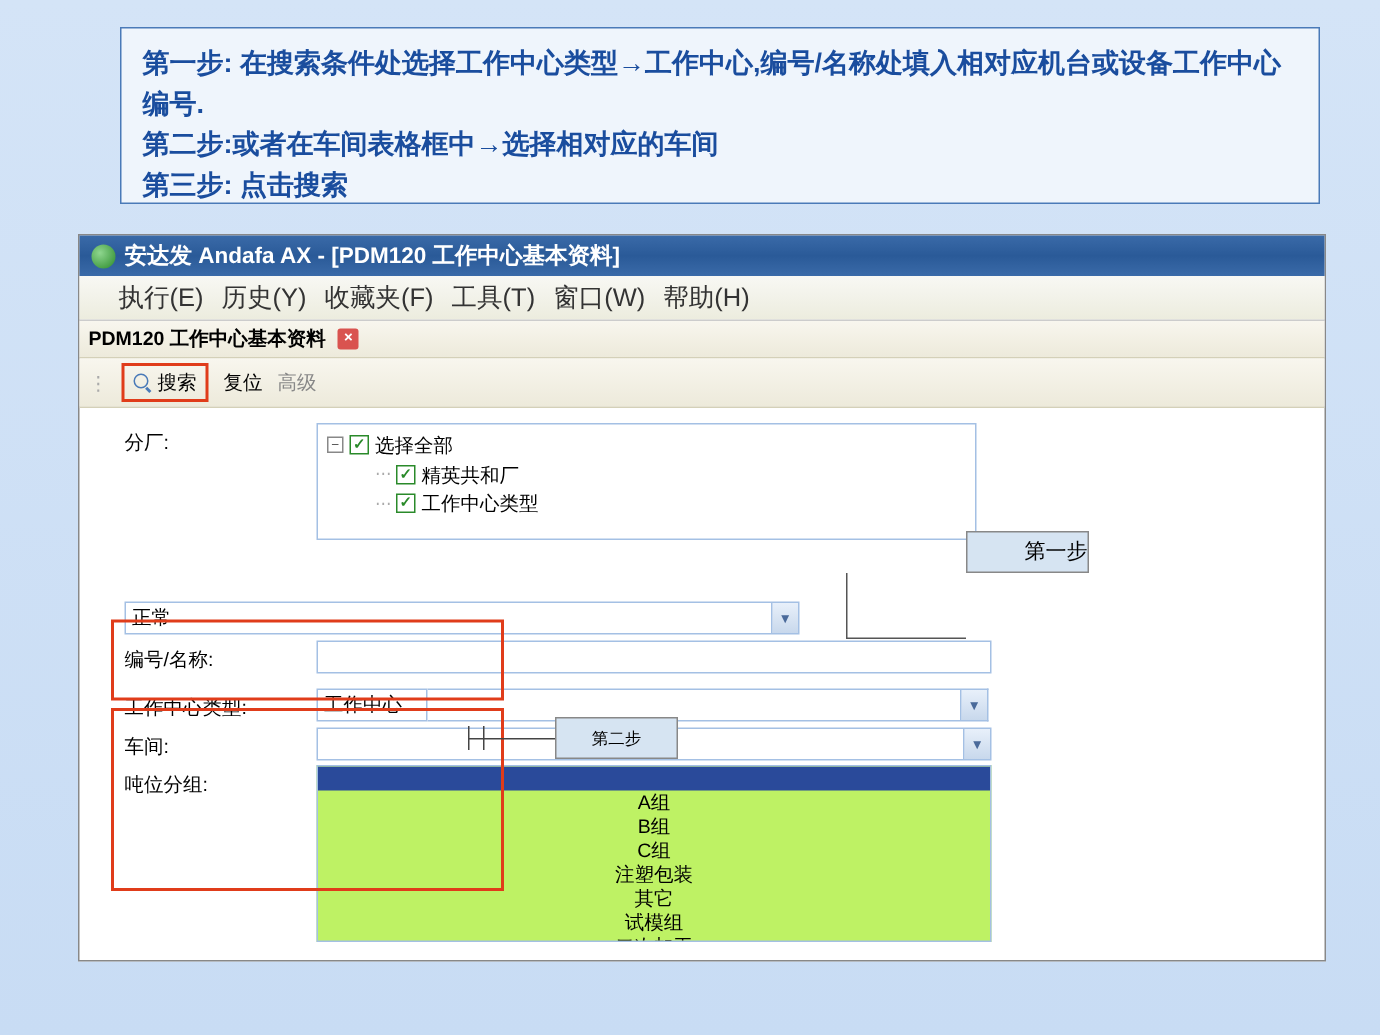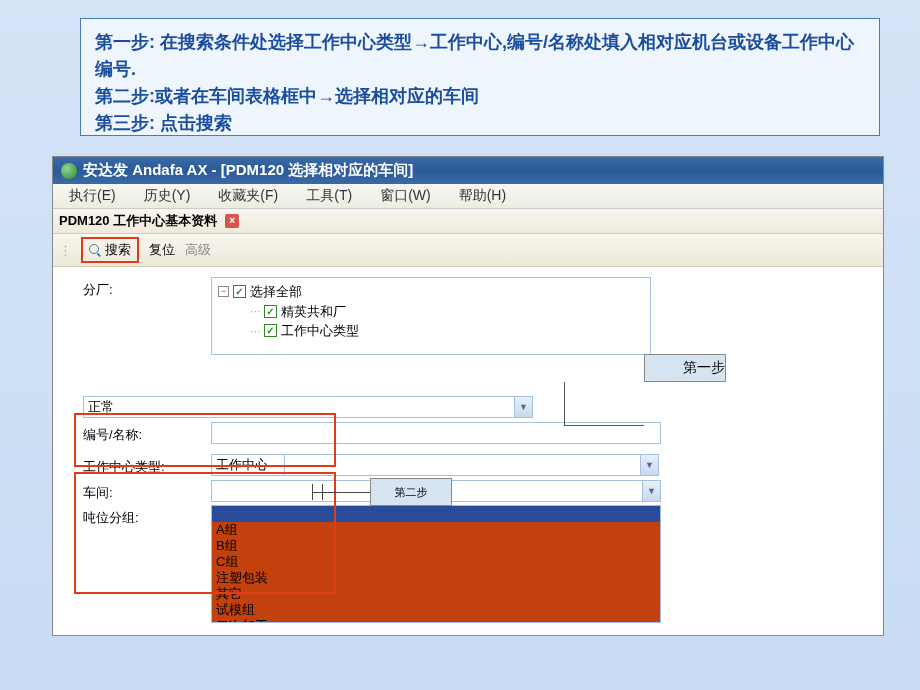--- a/index.html
+++ b/index.html
@@ -47,24 +47,24 @@
     }
     .titlebar .globe {
       width: 16px; height: 16px;
       background: radial-gradient(circle at 35% 35%, #8fd68f, #2a8a2a);
       border-radius: 50%;
       display: inline-block;
     }
     .menubar {
       background: linear-gradient(to bottom, #f8f8f4 0%, #ececde 100%);
       border-bottom: 1px solid #ccc;
-      padding: 3px 16px;
-      display: flex;
-      gap: 28px;
-      font-size: 14px;
+      padding: 3px 26px;
+      display: flex;
+      gap: 12px;
+      font-size: 17px;
       color: #333;
     }
     .menubar span { cursor: default; }
     .doc-tab-bar {
       background: linear-gradient(to bottom, #f8f6ee 0%, #edeadb 100%);
       border-bottom: 1px solid #d4d0b8;
       padding: 3px 6px;
       display: flex;
       align-items: center;
       gap: 8px;
@@ -289,23 +289,24 @@
       top: 14px; left: -58px;
       width: 58px; height: 1px;
       border-top: 1px solid #444;
     }
     .step2-v1 { position:absolute; left:-58px; top:6px; width:1px; height:16px; background:#444; }
     .step2-v2 { position:absolute; left:-48px; top:6px; width:1px; height:16px; background:#444; }
     .listbox {
       border: 1px solid #a4c0e4;
       width: 450px;
       height: 118px;
-      background: #c2410c;
+      background: #bef264;
       font-size: 13px;
       overflow: hidden;
+      text-align: center;
     }
     .listbox .sel {
       background: #2a4a9a;
       height: 16px;
     }
     .listbox .opt { padding: 0 4px; line-height: 16px; height:16px; }
   </style>
 </head>
 <body>
 
@@ -315,21 +316,21 @@
   </div>
   <div>
     <span>第二步:或者在车间表格框中</span><span class="arrow">→</span><span>选择相对应的车间</span>
   </div>
   <div>第三步: 点击搜索</div>
 </div>
 
 <div class="app-window">
   <div class="titlebar">
     <span class="globe"></span>
-    <span>安达发 Andafa AX - [PDM120 选择相对应的车间]</span>
+    <span>安达发 Andafa AX - [PDM120 工作中心基本资料]</span>
   </div>
   <div class="menubar">
     <span>执行(E)</span>
     <span>历史(Y)</span>
     <span>收藏夹(F)</span>
     <span>工具(T)</span>
     <span>窗口(W)</span>
     <span>帮助(H)</span>
   </div>
   <div class="doc-tab-bar">

